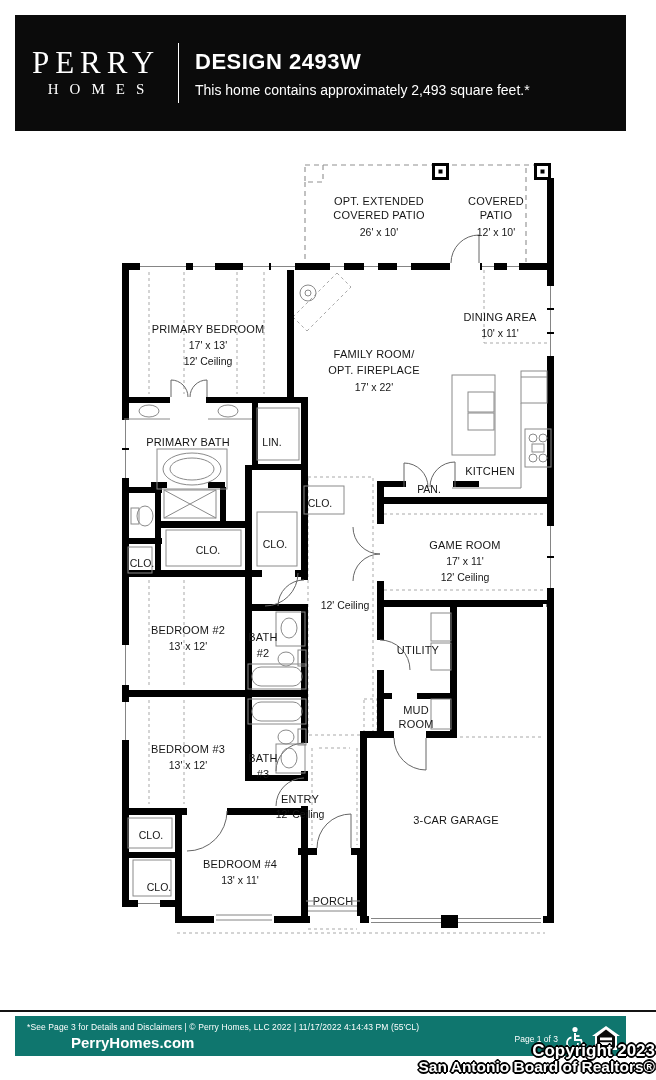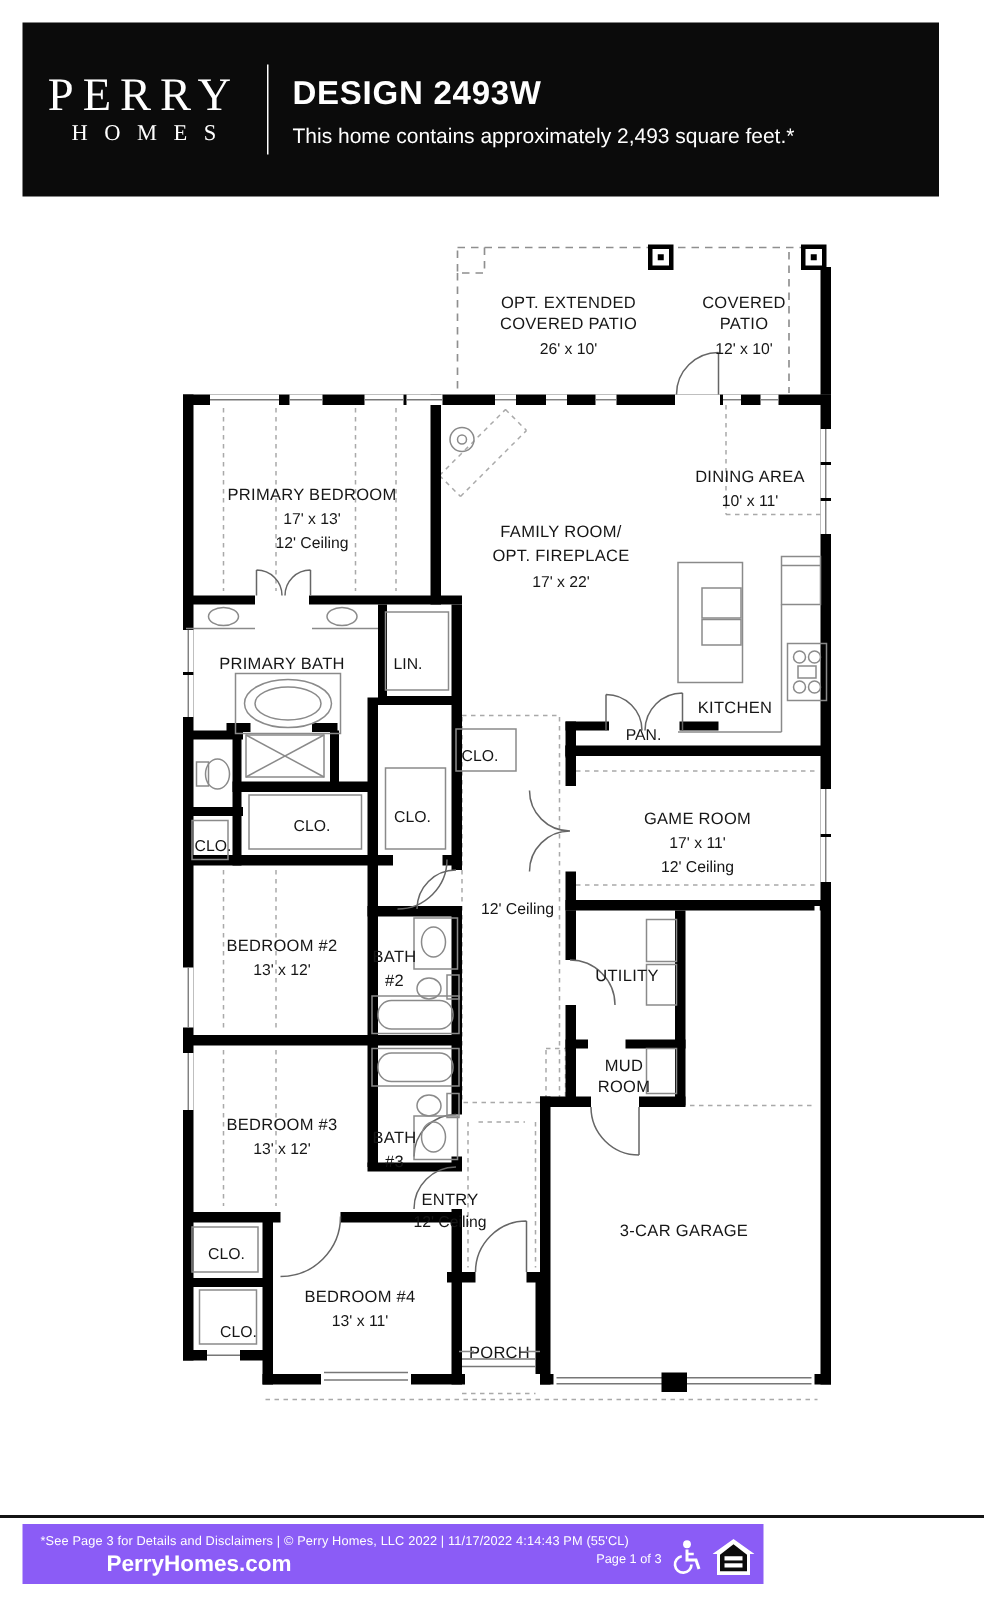--- a/index.html
+++ b/index.html
@@ -22,21 +22,21 @@
   .arc{fill:none;stroke:#666;stroke-width:1;}
   .dsh{fill:none;stroke:#a9a9a9;stroke-width:1;stroke-dasharray:3 3;}
   .dshb{fill:none;stroke:#8f8f8f;stroke-width:1.1;stroke-dasharray:5 4;}
   .win{fill:#fff;}
   .wln{stroke:#777;stroke-width:0.9;}
   text{text-anchor:middle;fill:#161616;font-family:"Liberation Sans",sans-serif;}
   .lbl{font-size:11px;letter-spacing:0.2px;}
   .lbls{font-size:10.5px;}
   
   .footline{position:absolute;left:0;top:1010px;width:656px;height:2px;background:#141414;}
-  .bottombar{position:absolute;left:15px;top:1016px;width:494px;height:40px;background:#8b5cf6;color:#fff;}
+  .bottombar{position:absolute;left:15px;top:1016px;width:611px;height:40px;background:#0f766e;color:#fff;}
   .disclaimer{position:absolute;left:12px;top:6px;font-size:8.5px;letter-spacing:0.1px;}
   .website{position:absolute;left:12px;top:18px;font-size:15px;font-weight:bold;margin-left:44px;}
   .foot-right{position:absolute;right:6px;top:10px;display:flex;align-items:center;gap:6px;}
   .pageno{font-size:8.5px;}
   .copyright{position:absolute;right:1px;top:1043px;text-align:right;font-weight:bold;color:#fff;z-index:5;line-height:16px;
      text-shadow:-1px -1px 0 #000,1px -1px 0 #000,-1px 1px 0 #000,1px 1px 0 #000,-2px 0 0 #000,2px 0 0 #000,0 -2px 0 #000,0 2px 0 #000;}
   .cpy1{font-size:17px;}
   .cpy2{font-size:15.5px;}
 </style>
 </head>
@@ -354,14 +354,18 @@
       </svg>
       <svg width="28" height="26" viewBox="0 0 28 26">
         <polygon points="14,0 28,10 25,10 25,24 3,24 3,10 0,10" fill="#fff"></polygon>
         <polygon points="14,3.5 23,10.5 23,21.5 5,21.5 5,10.5" fill="#0b0b0b"></polygon>
         <rect x="8" y="11.5" width="12" height="2.8" fill="#fff"></rect>
         <rect x="8" y="16.2" width="12" height="2.8" fill="#fff"></rect>
       </svg>
     </div>
   </footer>
 
+  <div class="copyright">
+    <div class="cpy1">Copyright 2023</div>
+    <div class="cpy2">San Antonio Board of Realtors®</div>
+  </div>
 
 </div>
 
 </body></html>

